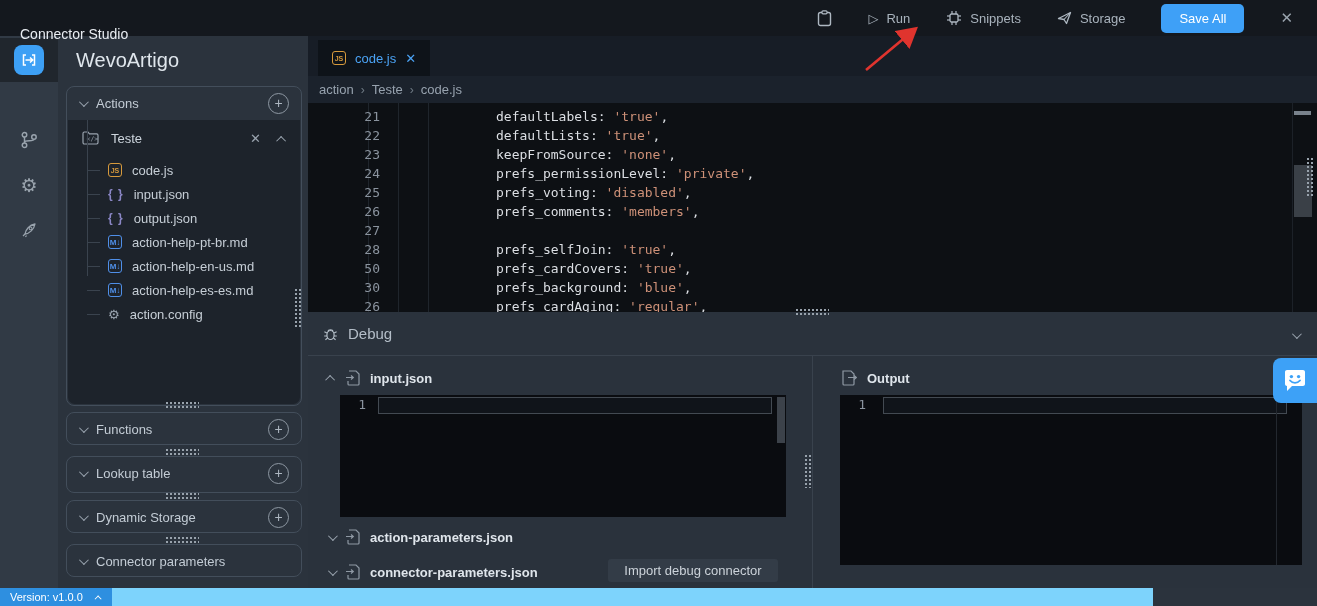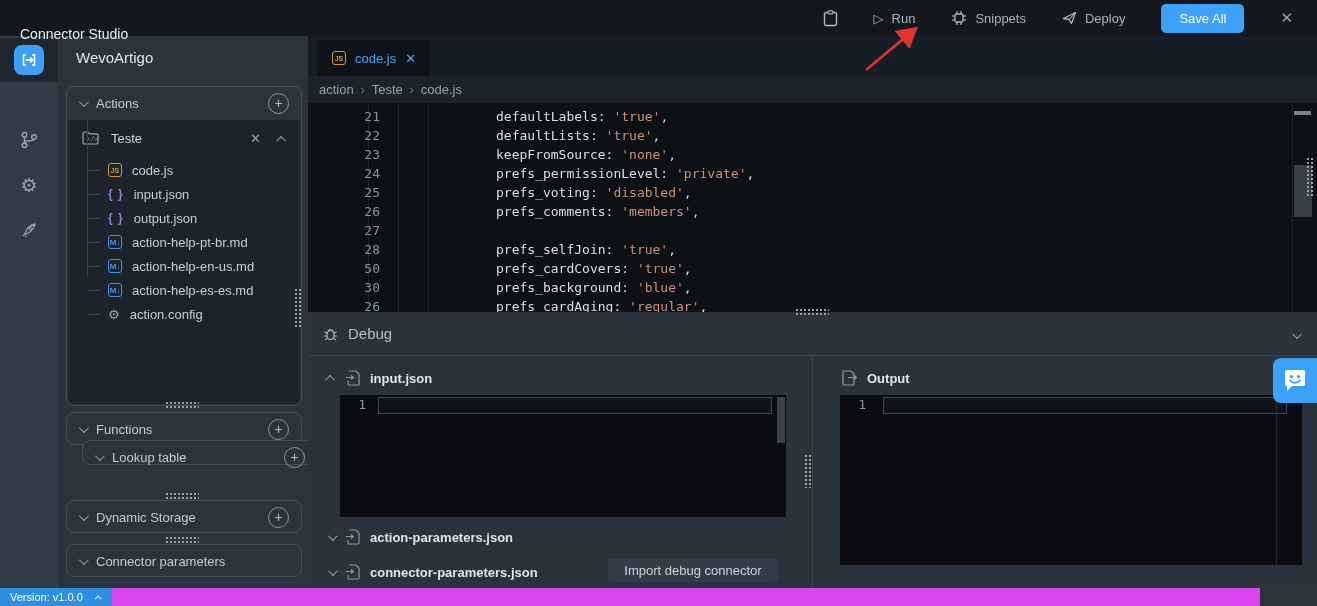--- a/index.html
+++ b/index.html
@@ -28,21 +28,21 @@
   .iconstrip .active-row { position:absolute; left:0; top:2px; width:58px; height:44px;
                background:#20262d; }
   .strip-btn { position:absolute; left:14px; width:30px; height:30px; display:flex;
                align-items:center; justify-content:center; cursor:pointer; color:#99a3ad; }
   .strip-btn.active { background:#3da0f5; border-radius:8px; color:#fff; top:9px; }
   .sym { font-family:"DejaVu Sans", sans-serif; }
 
   
   .leftpanel { position:absolute; left:58px; top:36px; width:250px; height:552px;
                background:#2b333d; }
-  .project-title { position:absolute; left:18px; top:13px; color:#dfe6ec; font-size:15px; }
+  .project-title { position:absolute; left:18px; top:13px; color:#dfe6ec; font-size:20px; }
   .section-box { position:absolute; left:8px; width:236px; border:1px solid #434e5b;
                  border-radius:8px; background:#2b333d; }
   .section-head { height:32px; display:flex; align-items:center; padding:0 12px;
                   color:#c3ccd5; font-size:13px; cursor:pointer; }
   .section-head .lbl { margin-left:10px; }
   .plus-btn { margin-left:auto; width:21px; height:21px; border:1px solid #8e98a3;
               border-radius:50%; color:#aeb8c2; font-size:14px; line-height:19px;
               text-align:center; cursor:pointer; }
   .chev { display:inline-block; width:7px; height:7px; border-right:1.5px solid #9aa4af;
           border-bottom:1.5px solid #9aa4af; }
@@ -130,22 +130,22 @@
              color:#ccd3da; font-size:13px; font-family:inherit; padding:4px 14px;
              cursor:pointer; }
   .out-inner-line { position:absolute; top:0; bottom:0; width:1px; background:#23282f; }
 
   
   .chat-widget { position:absolute; right:0; top:358px; width:44px; height:45px;
                  background:#3da1f7; border-radius:8px 0 0 8px; display:flex;
                  align-items:center; justify-content:center; cursor:pointer; z-index:35; }
 
   
-  .statusbar { position:absolute; left:0; top:588px; width:1260px; height:18px;
-               background:#d946ef; z-index:30; }
+  .statusbar { position:absolute; left:0; top:588px; width:1153px; height:18px;
+               background:#7dd3fc; z-index:30; }
   .status-chip { position:absolute; left:0; top:0; height:18px; width:112px;
                  background:#2e8fe0; color:#fff; font-size:11px; display:flex;
                  align-items:center; padding-left:10px; gap:14px; cursor:pointer; }
   .status-chip .chev { width:5px; height:5px; border-color:#fff; }
 
   svg { display:block; }
 </style>
 </head>
 <body>
 
@@ -178,21 +178,21 @@
               <line x1="12" y1="10" x2="15" y2="10"></line>
           </g>
         </svg>
         <span>Snippets</span>
       </span>
       <span class="tb-item">
         <svg width="15" height="14" viewBox="0 0 15 14">
           <path d="M1.5 7.5 L13.5 1.5 L9.5 12.5 L7 8.5 Z" fill="none" stroke="#aeb8c2" stroke-width="1.3" stroke-linejoin="round"></path>
           <line x1="7" y1="8.5" x2="13.5" y2="1.5" stroke="#aeb8c2" stroke-width="1.1"></line>
         </svg>
-        <span>Deploy</span>
+        <span>Storage</span>
       </span>
       <button class="btn-primary">Save All</button>
       <span class="tb-close">✕</span>
     </div>
   </div>
 
   <svg class="anno-arrow" width="78" height="56" viewBox="0 0 78 56">
     <defs>
       <marker id="ah" markerWidth="9" markerHeight="9" refX="6" refY="4.5" orient="auto">
         <path d="M0,0 L8,4.5 L0,9 Z" fill="#e0342e"></path>
@@ -294,21 +294,21 @@
 
     <div>
         <div class="section-box" style="top: 376px; height: 33px;">
           <div class="section-head">
             <span class="chev down"></span>
             <span class="lbl">Functions</span>
             <span class="plus-btn">+</span>
           </div>
         </div>
         <div class="dots-h" style="left: 107px; top: 412px;"></div>
-        <div class="section-box" style="top: 404px; height: 25px; margin-left: 16px;">
+        <div class="section-box" style="top: 420px; height: 37px;">
           <div class="section-head">
             <span class="chev down"></span>
             <span class="lbl">Lookup table</span>
             <span class="plus-btn">+</span>
           </div>
         </div>
         <div class="dots-h" style="left: 107px; top: 456px;"></div>
         <div class="section-box" style="top: 464px; height: 33px;">
           <div class="section-head">
             <span class="chev down"></span>

